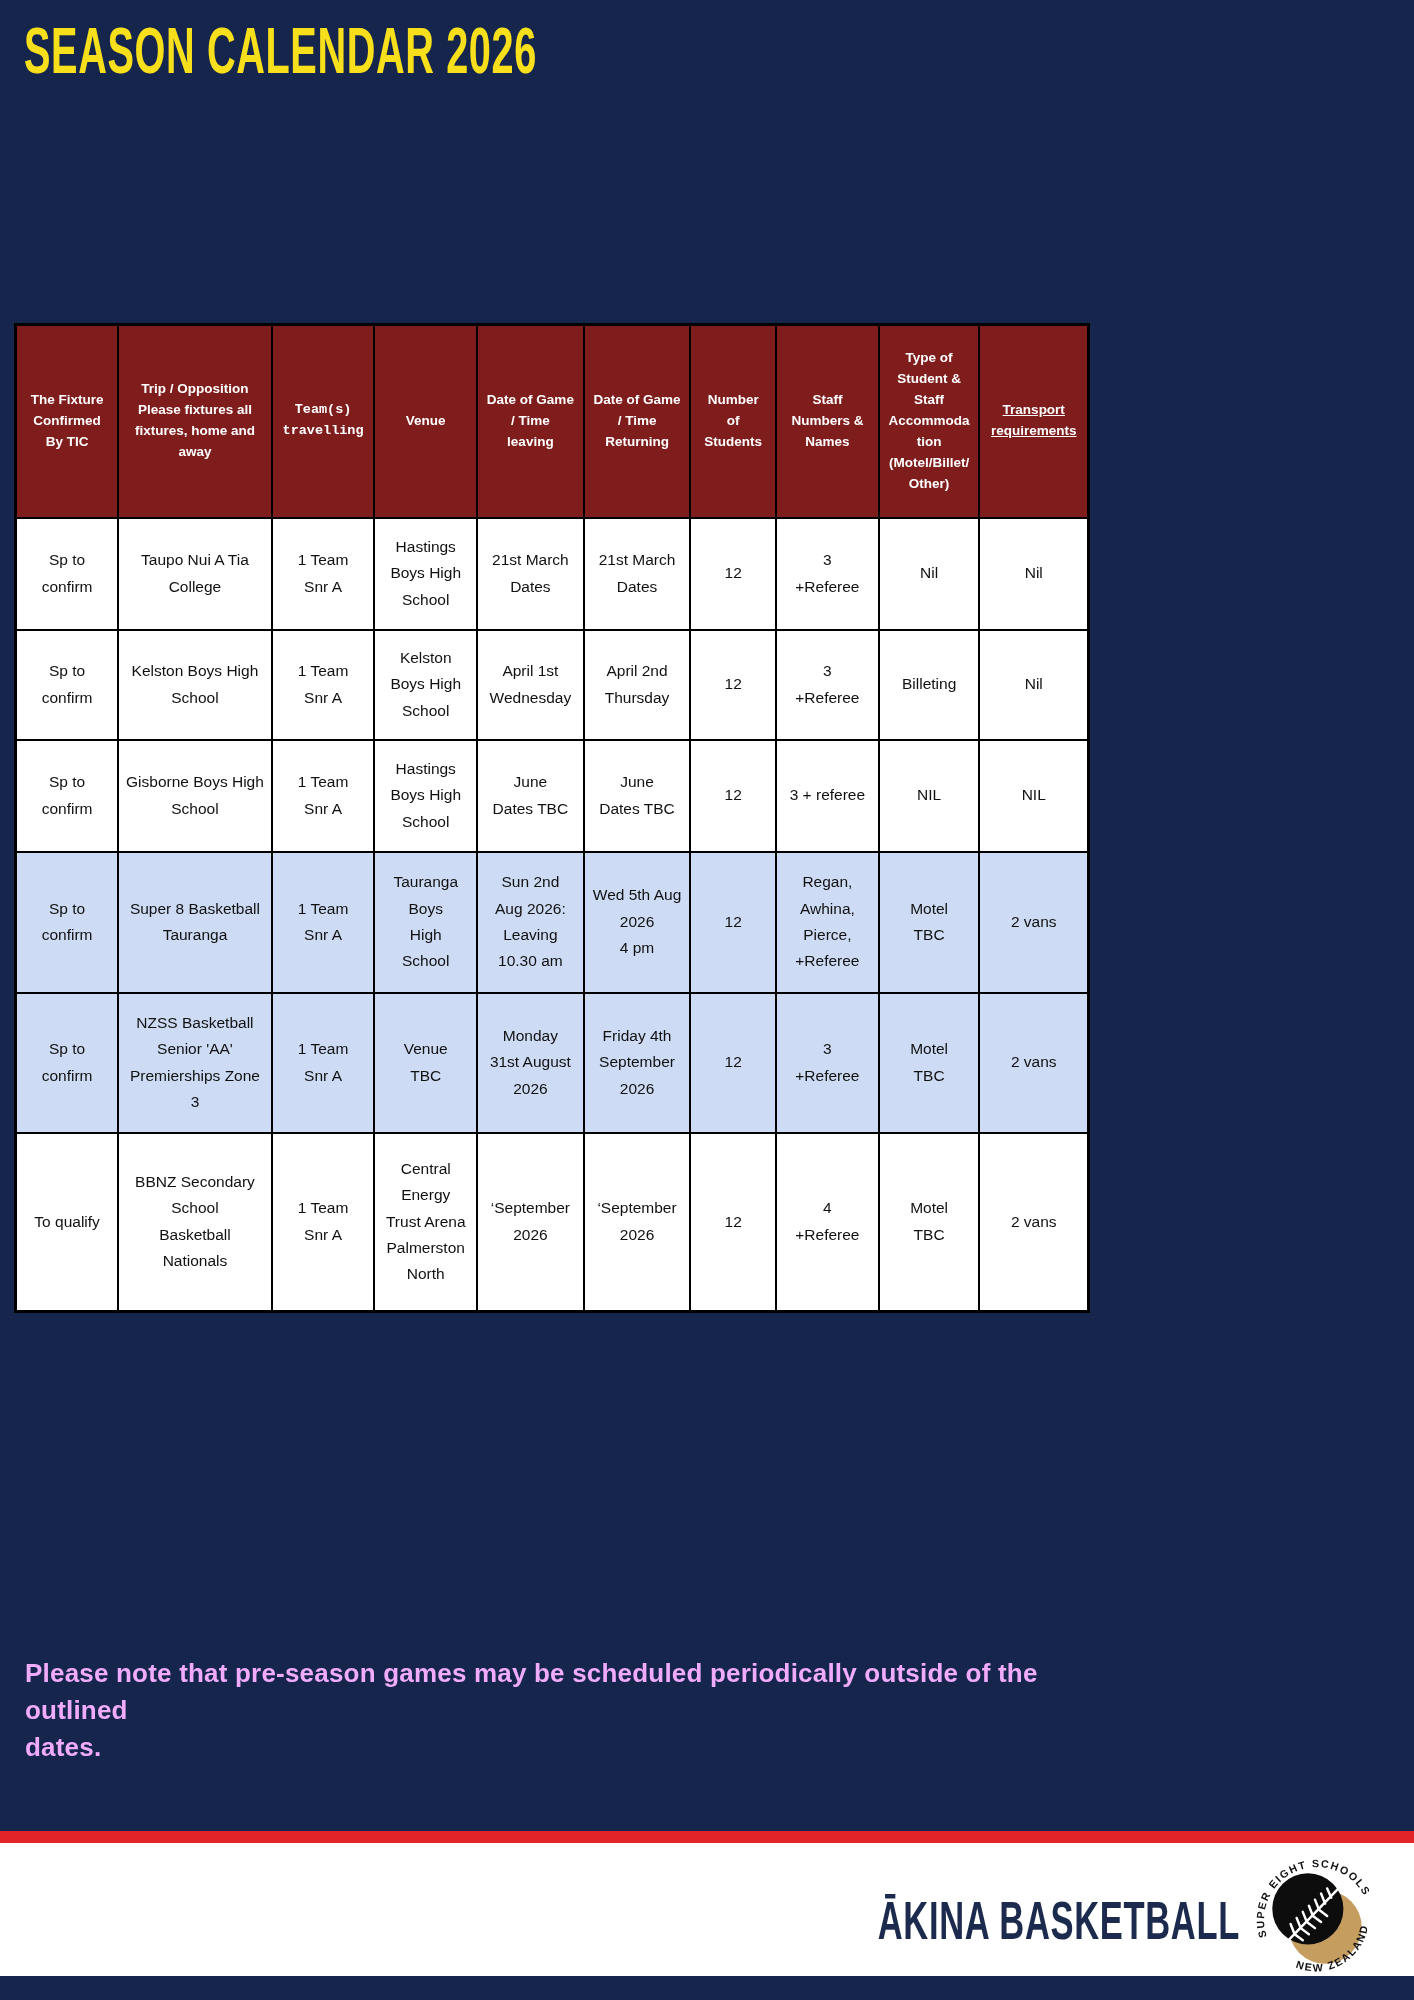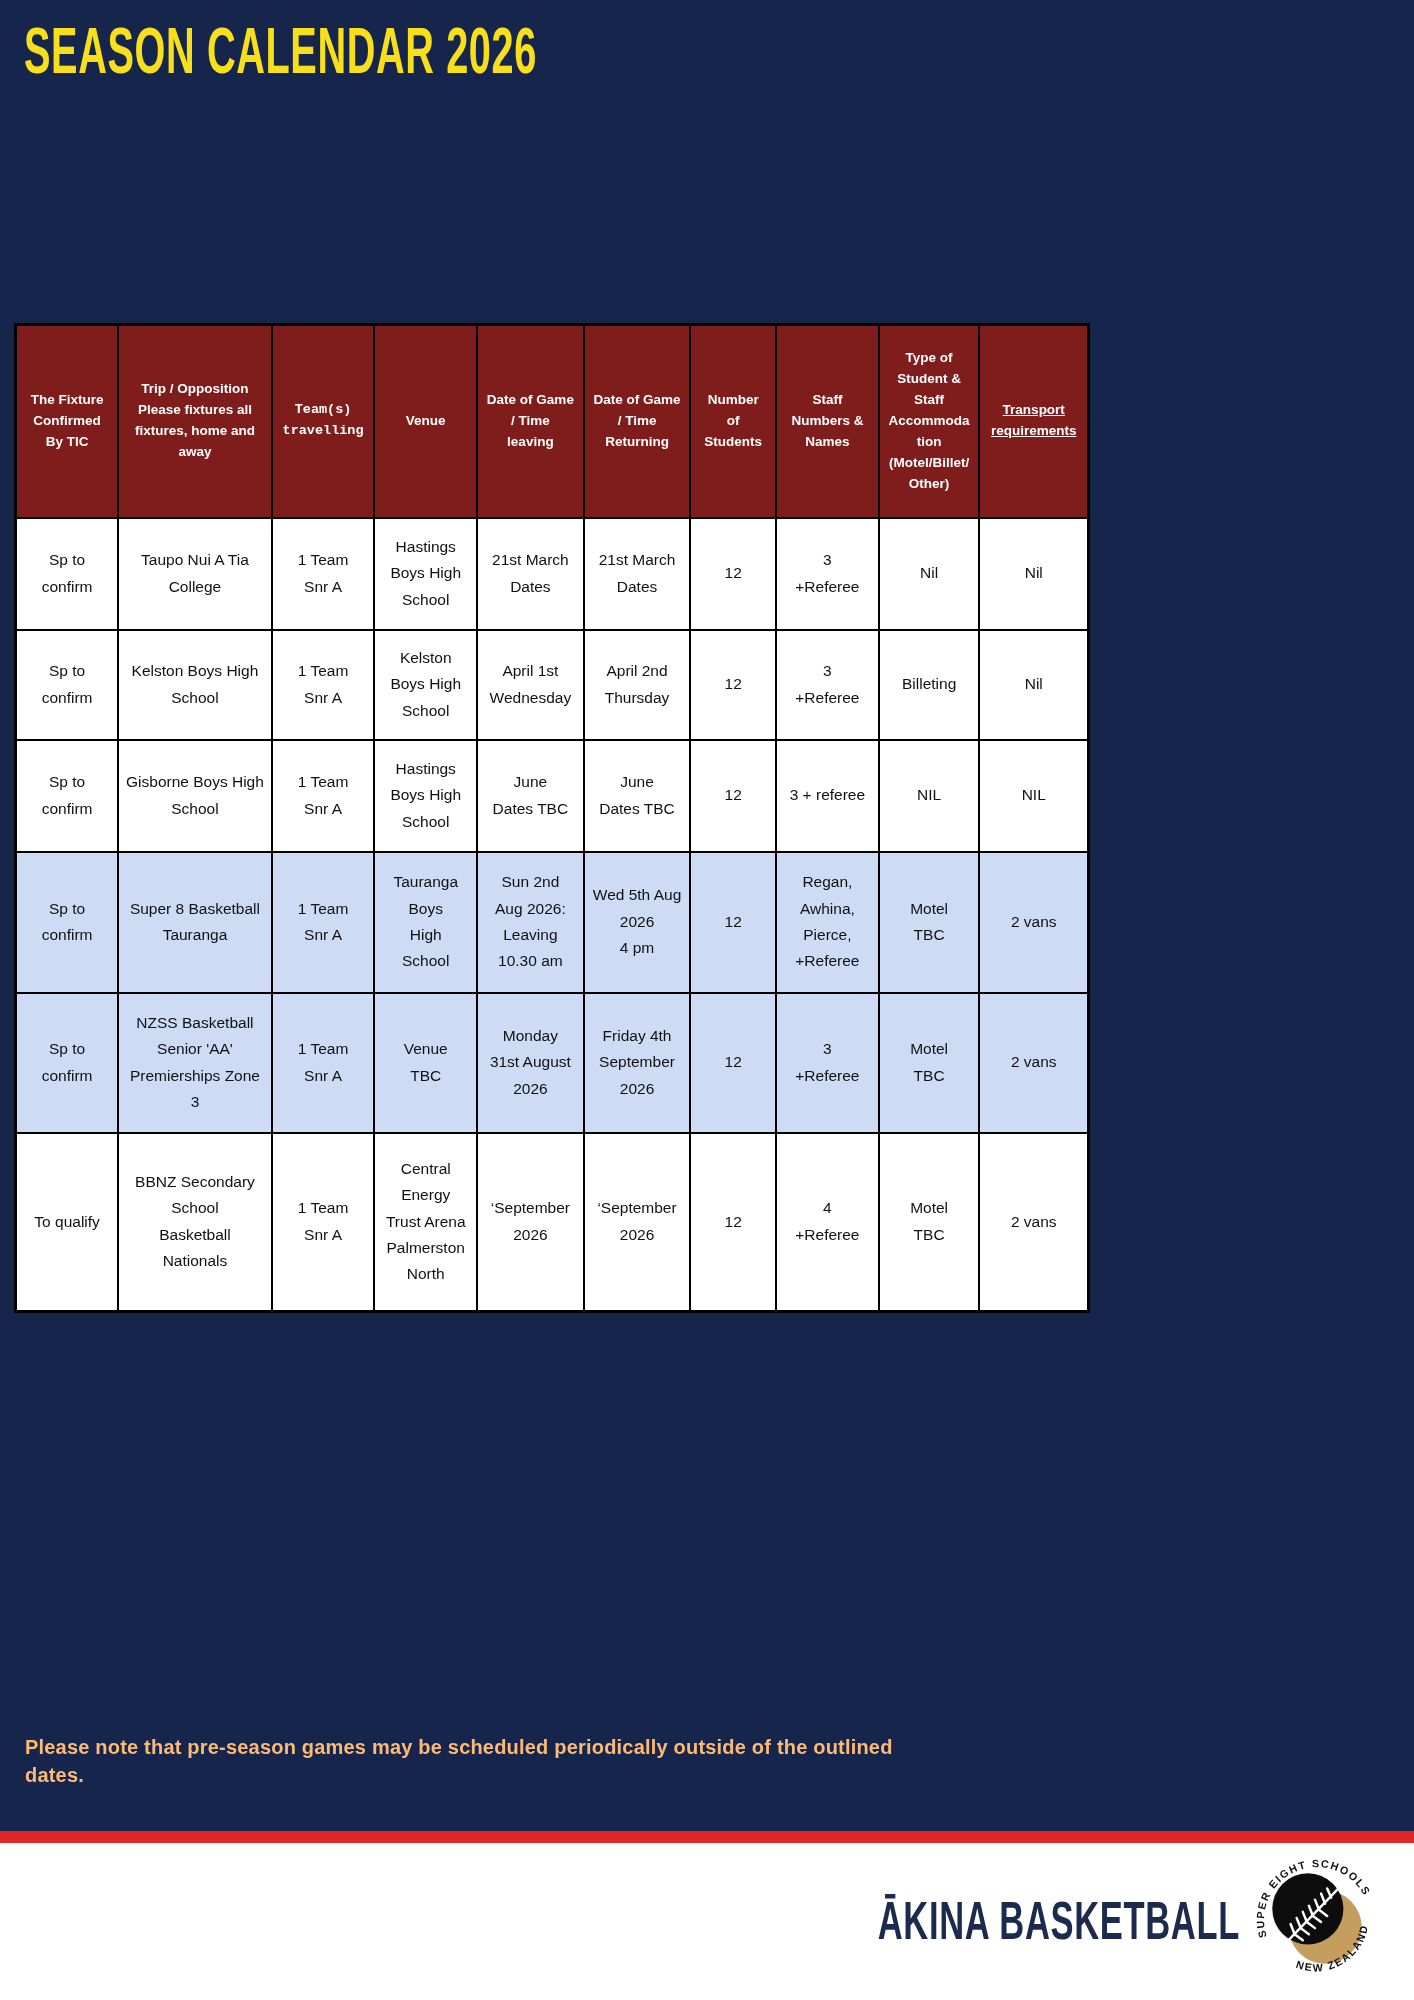--- a/index.html
+++ b/index.html
@@ -33,26 +33,26 @@
   th:nth-child(2){width:14.31%;}
   th:nth-child(3){width:9.57%;font-family:Liberation Mono, monospace;}
   th:nth-child(4){width:9.57%;}
   th:nth-child(5){width:9.94%;}
   th:nth-child(6){width:9.94%;}
   th:nth-child(7){width:7.99%;}
   th:nth-child(8){width:9.57%;}
   th:nth-child(9){width:9.39%;}
   th:nth-child(10){width:10.15%;text-decoration:underline;}
   .note{
-    position:absolute;left:25px;top:1733px;width:1050px;
-    color:#fdba74;font-size:20px;font-weight:700;line-height:1.42;
+    position:absolute;left:25px;top:1655px;width:1050px;
+    color:#f0abfc;font-size:26px;font-weight:700;line-height:1.42;
     white-space:pre-line;letter-spacing:.2px;
   }
   .stripe{position:absolute;left:0;top:1831px;width:1414px;height:12px;background:#e02427;}
-  .footer{position:absolute;left:0;top:1843px;width:1414px;height:157px;background:#ffffff;}
+  .footer{position:absolute;left:0;top:1843px;width:1414px;height:133px;background:#ffffff;}
   .brand{
     position:absolute;right:174px;top:46px;margin:0;
     color:#1c2b4d;font-size:54px;font-weight:700;letter-spacing:1px;
     transform:scaleX(.64);transform-origin:right top;white-space:nowrap;
   }
   .logo{position:absolute;right:36px;top:16px;width:122px;height:122px;}
   .logo text{font-family:"Liberation Sans","DejaVu Sans",sans-serif;font-weight:700;}
 </style>
 </head>
 <body>

